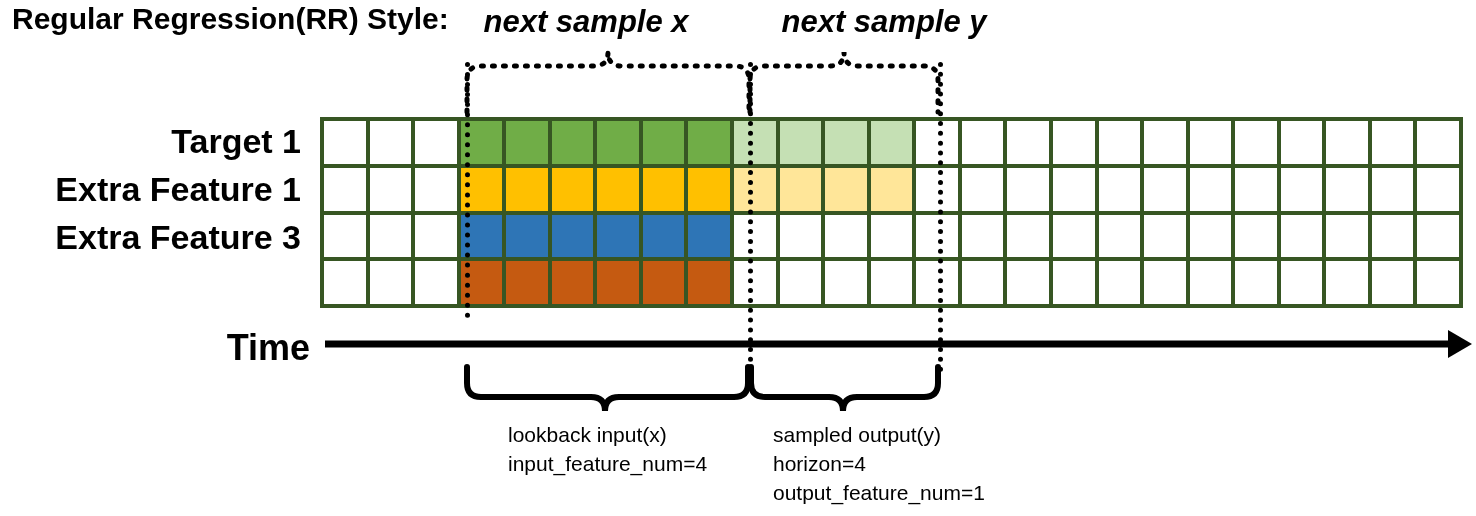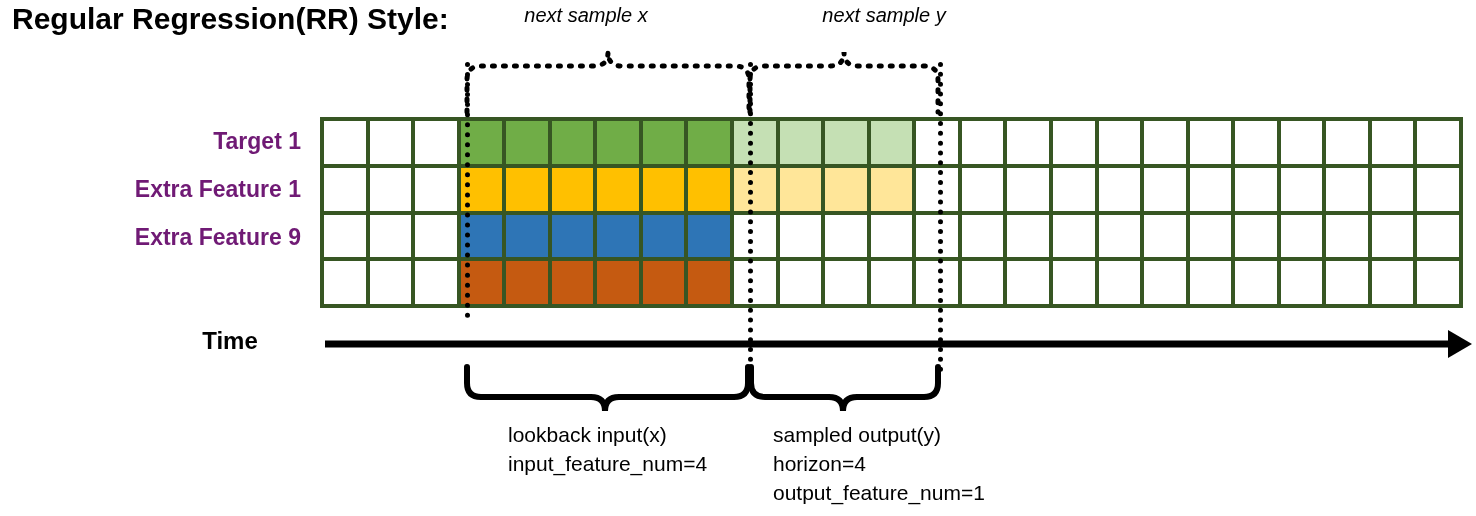--- a/index.html
+++ b/index.html
@@ -30,23 +30,23 @@
     position: absolute;
     left: 0px; top: 117px;
     width: 315px;
   }
   .row-label {
     height: 48px;
     display: flex;
     align-items: center;
     justify-content: flex-end;
     padding-right: 14px;
-    font-size: 23px;
-    font-weight: 700;
-    color: #701a75;
+    font-size: 34px;
+    font-weight: 700;
+    color: #000000;
     white-space: nowrap;
   }
 
   
   .grid {
     position: absolute;
     left: 320px; top: 117px;
     width: 1143px; height: 191px;
     background: #375623;
     display: grid;
@@ -71,33 +71,33 @@
 
   
   svg.overlay {
     position: absolute; left: 0; top: 0;
     width: 1476px; height: 516px;
     pointer-events: none;
   }
 
   .brace-label-top {
     position: absolute;
-    font-size: 20px;
+    font-size: 31px;
     font-style: italic;
-    font-weight: 400;
+    font-weight: 700;
     color: #000;
     white-space: nowrap;
   }
 
   .time-label {
     position: absolute;
     left: 150px; top: 327px;
     width: 160px;
-    text-align: center;
-    font-size: 24px;
+    text-align: right;
+    font-size: 36px;
     font-weight: 700;
     color: #000;
   }
 
   .bottom-note {
     position: absolute;
     font-size: 21px;
     color: #000;
     line-height: 1.38;
     white-space: nowrap;
@@ -106,21 +106,21 @@
 </head>
 <body>
 
 <div id="stage">
 
   <div class="title">Regular Regression(RR) Style:</div>
 
   <div class="row-labels">
     <div class="row-label">Target 1</div>
     <div class="row-label">Extra Feature 1</div>
-    <div class="row-label">Extra Feature 9</div>
+    <div class="row-label">Extra Feature 3</div>
   </div>
 
   <div class="grid" id="grid">
       <div class="cell"></div>
       <div class="cell"></div>
       <div class="cell"></div>
       <div class="cell c-green"></div>
       <div class="cell c-green"></div>
       <div class="cell c-green"></div>
       <div class="cell c-green"></div>

